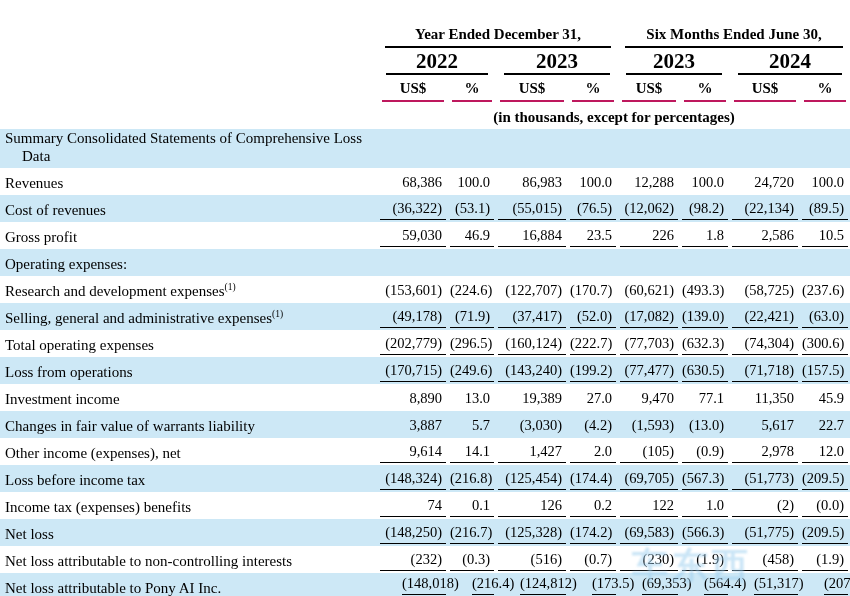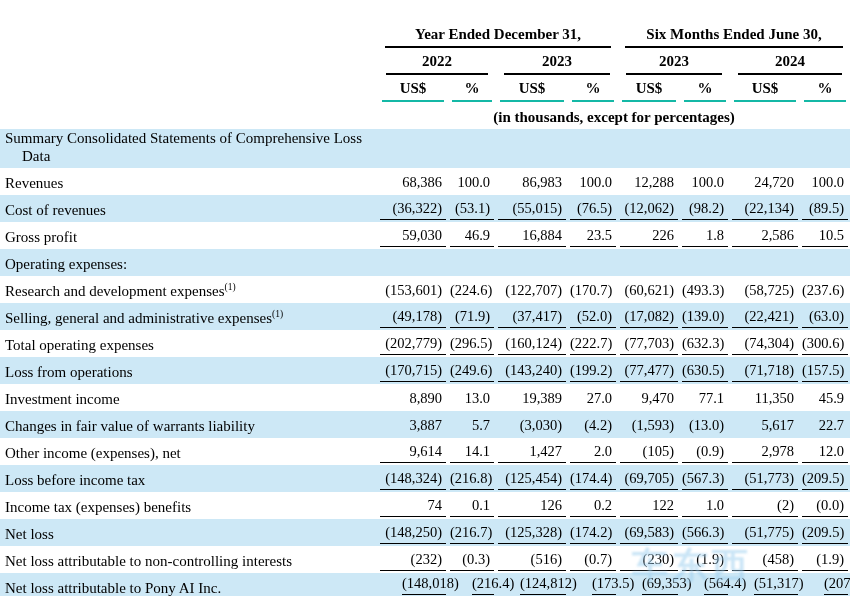--- a/index.html
+++ b/index.html
@@ -16,24 +16,24 @@
   thead tr.yh-row  { height:27px; }
   thead tr.uh-row  { height:27px; }
   thead tr.note-row{ height:25px; }
   tbody tr { height:27px; }
   tbody tr.blue { background:#cde8f6; }
   tbody tr.bold { font-weight:bold; }
 
   
   .ghw { text-align:center; font-weight:bold; font-size:15px; line-height:19px;
          border-bottom:2px solid #000; margin:0 7px; padding-bottom:2px; white-space:nowrap; }
-  .yhw { text-align:center; font-weight:bold; font-size:15px; line-height:19px;
+  .yhw { text-align:center; font-weight:bold; font-size:21px; line-height:19px;
          border-bottom:2px solid #000; margin:0 8px; padding-bottom:2px; }
   .uhw { text-align:center; font-weight:bold; font-size:15px; line-height:19px;
-         border-bottom:2px solid #14b8a6; margin:0 4px; padding-bottom:2px; }
+         border-bottom:2px solid #be185d; margin:0 4px; padding-bottom:2px; }
   th.pad-head { padding-bottom:2px; }
   td.note { text-align:center; font-weight:bold; font-size:15px; padding-bottom:3px; }
 
   
   td.lbl { padding-left:5px; padding-bottom:3px; }
   td.lbl .lw { font-size:15px; line-height:18px; padding-left:17px; text-indent:-17px; }
   td.num { padding-bottom:2px; }
   td.num .w {
     text-align:right; font-size:14.5px; line-height:18px; white-space:nowrap;
     margin:0 2px; padding:0 4px 2px 0; min-height:18px;

